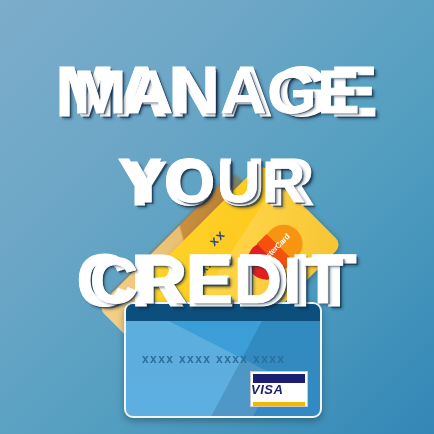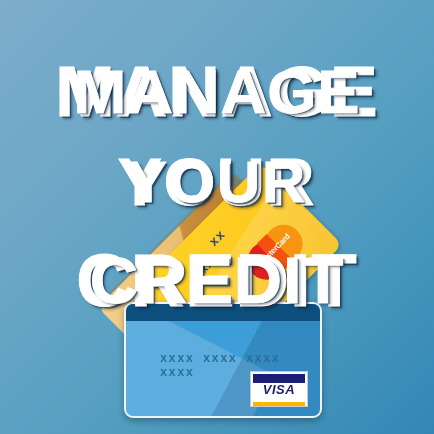--- a/index.html
+++ b/index.html
@@ -159,42 +159,41 @@
     transform: skewX(-28deg);
   }
   .visa-number {
     position: absolute;
     left: 16px;
     top: 48px;
     font-size: 12px;
     font-weight: bold;
     color: #2b6f9c;
     letter-spacing: 1.4px;
-    font-family: Liberation Mono, monospace;
-    margin-left: 18px;
+    font-family: Liberation Sans, sans-serif;
   }
   .visa-logo {
     position: absolute;
     right: 12px;
     bottom: 9px;
     width: 56px;
     height: 34px;
     background: #ffffff;
     border: 1px solid #c9c9c9;
     overflow: hidden;
   }
   .visa-logo .vl-top {
     height: 9px;
     background: #1a1f71;
     margin: 2px 2px 0 2px;
   }
   .visa-logo .vl-text {
     height: 19px;
     line-height: 13px;
-    text-align: center;
+    text-align: left;
     font-size: 13px;
     font-weight: bold;
     font-style: italic;
     color: #1a1f71;
     letter-spacing: .5px;
   }
   .visa-logo .vl-bot {
     height: 7px;
     background: #f7b600;
     margin: 0 2px 2px 2px;

